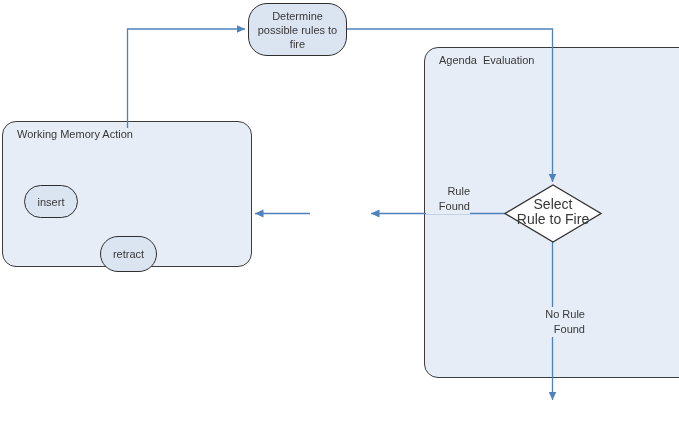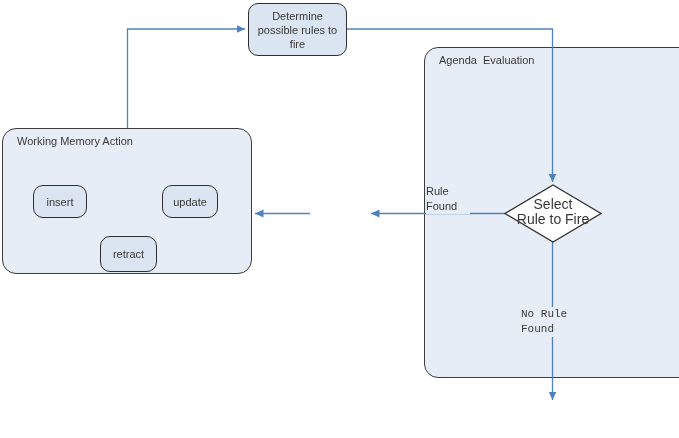--- a/index.html
+++ b/index.html
@@ -13,59 +13,59 @@
   }
   
   .container{
     position:absolute;
     background:#e7edf6;
     border:1.4px solid #3c3c3c;
     border-radius:14px;
     box-sizing:border-box;
     z-index:1;
   }
-  .container.wma{left:2px;top:128px;width:250px;height:146px;}
+  .container.wma{left:2px;top:121px;width:250px;height:146px;}
   .container.agenda{left:424px;top:47px;width:292px;height:331px;}
   .container-label{
     position:absolute;top:6px;left:14px;
     font-size:11px;white-space:pre;
   }
   
   .node{
     position:absolute;
     background:#dbe5f1;
     border:1.4px solid #2f2f2f;
-    border-radius:10px;
+    border-radius:19px;
     box-sizing:border-box;
     display:flex;align-items:center;justify-content:center;
     font-size:11px;line-height:14px;text-align:center;
     white-space:pre-line;
     z-index:2;
   }
   .node.determine{left:248px;top:3px;width:99px;height:53px;}
-  .node.insert{left:33px;top:185px;width:54px;height:33px;}
+  .node.insert{left:24px;top:185px;width:54px;height:33px;}
   .node.update{left:162px;top:185px;width:56px;height:33px;}
   .node.retract{left:100px;top:236px;width:57px;height:36px;}
   .node.fire-rule{left:310px;top:198px;width:58px;height:31px;}
   .node.exit{left:523px;top:403px;width:57px;height:30px;}
   
   .overlay{
     position:absolute;left:0;top:0;width:679px;height:438px;
     z-index:3;pointer-events:none;
   }
   
   .edge-label{
     position:absolute;
-    font-size:11px;line-height:15px;text-align:left;
+    font-size:11px;line-height:15px;text-align:right;
     white-space:pre-line;
     background:#e7edf6;
     z-index:4;
   }
   .edge-label.rule-found{left:426px;top:184px;width:44px;}
-  .edge-label.no-rule-found{left:521px;top:307px;width:64px;font-family:Liberation Mono, monospace;}
+  .edge-label.no-rule-found{left:521px;top:307px;width:64px;}
   .diamond-label{
     position:absolute;left:505px;top:197px;width:96px;
     font-size:14px;line-height:15px;text-align:center;
     white-space:pre-line;
     z-index:4;
   }
 </style>
 </head>
 <body>
 
@@ -78,21 +78,20 @@
   <div class="container agenda">
     <div class="container-label">Agenda  Evaluation</div>
   </div>
 
   <div class="node determine">Determine
 possible rules to
 fire</div>
 
   <div class="node insert">insert</div>
 
-  <div class="node update">update</div>
 
   <div class="node retract">retract</div>
 
 
 
   <svg class="overlay" width="679" height="438" viewBox="0 0 679 438">
     <defs>
       <marker id="arr" markerUnits="userSpaceOnUse" markerWidth="10" markerHeight="9" refX="8.5" refY="4" orient="auto">
         <path d="M0,0 L8.5,4 L0,8 Z" fill="#4f81bd"></path>
       </marker>

